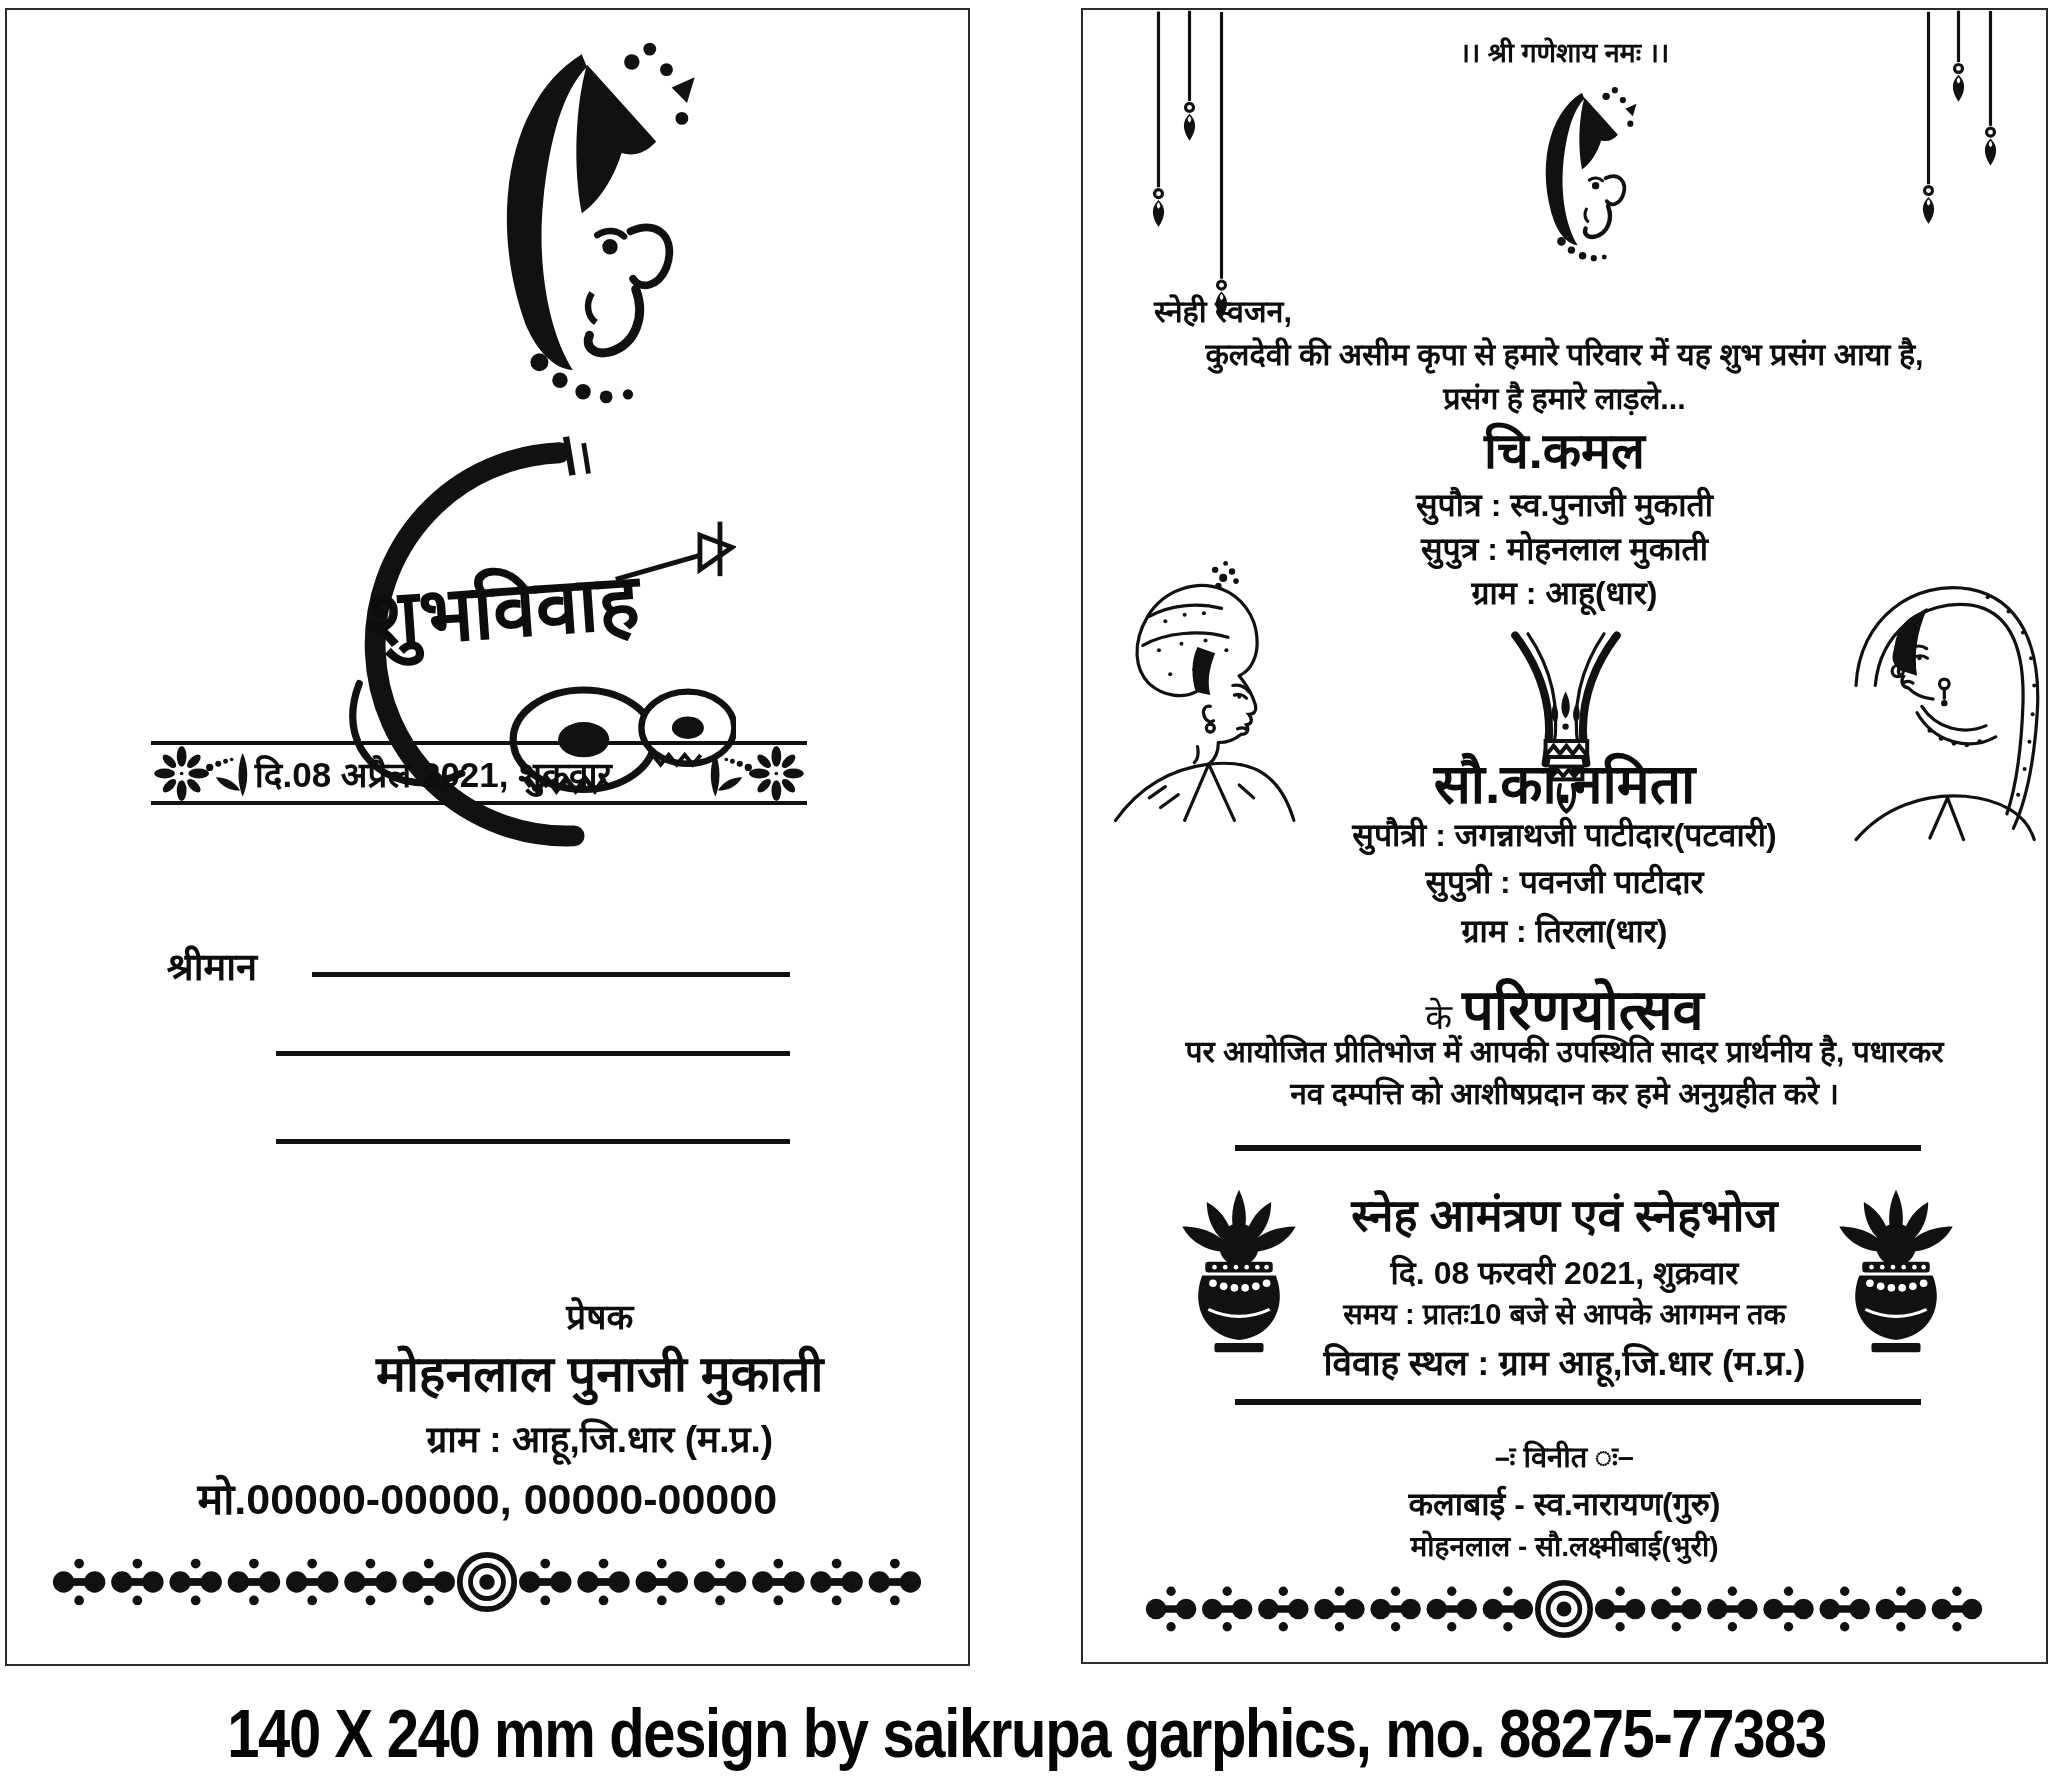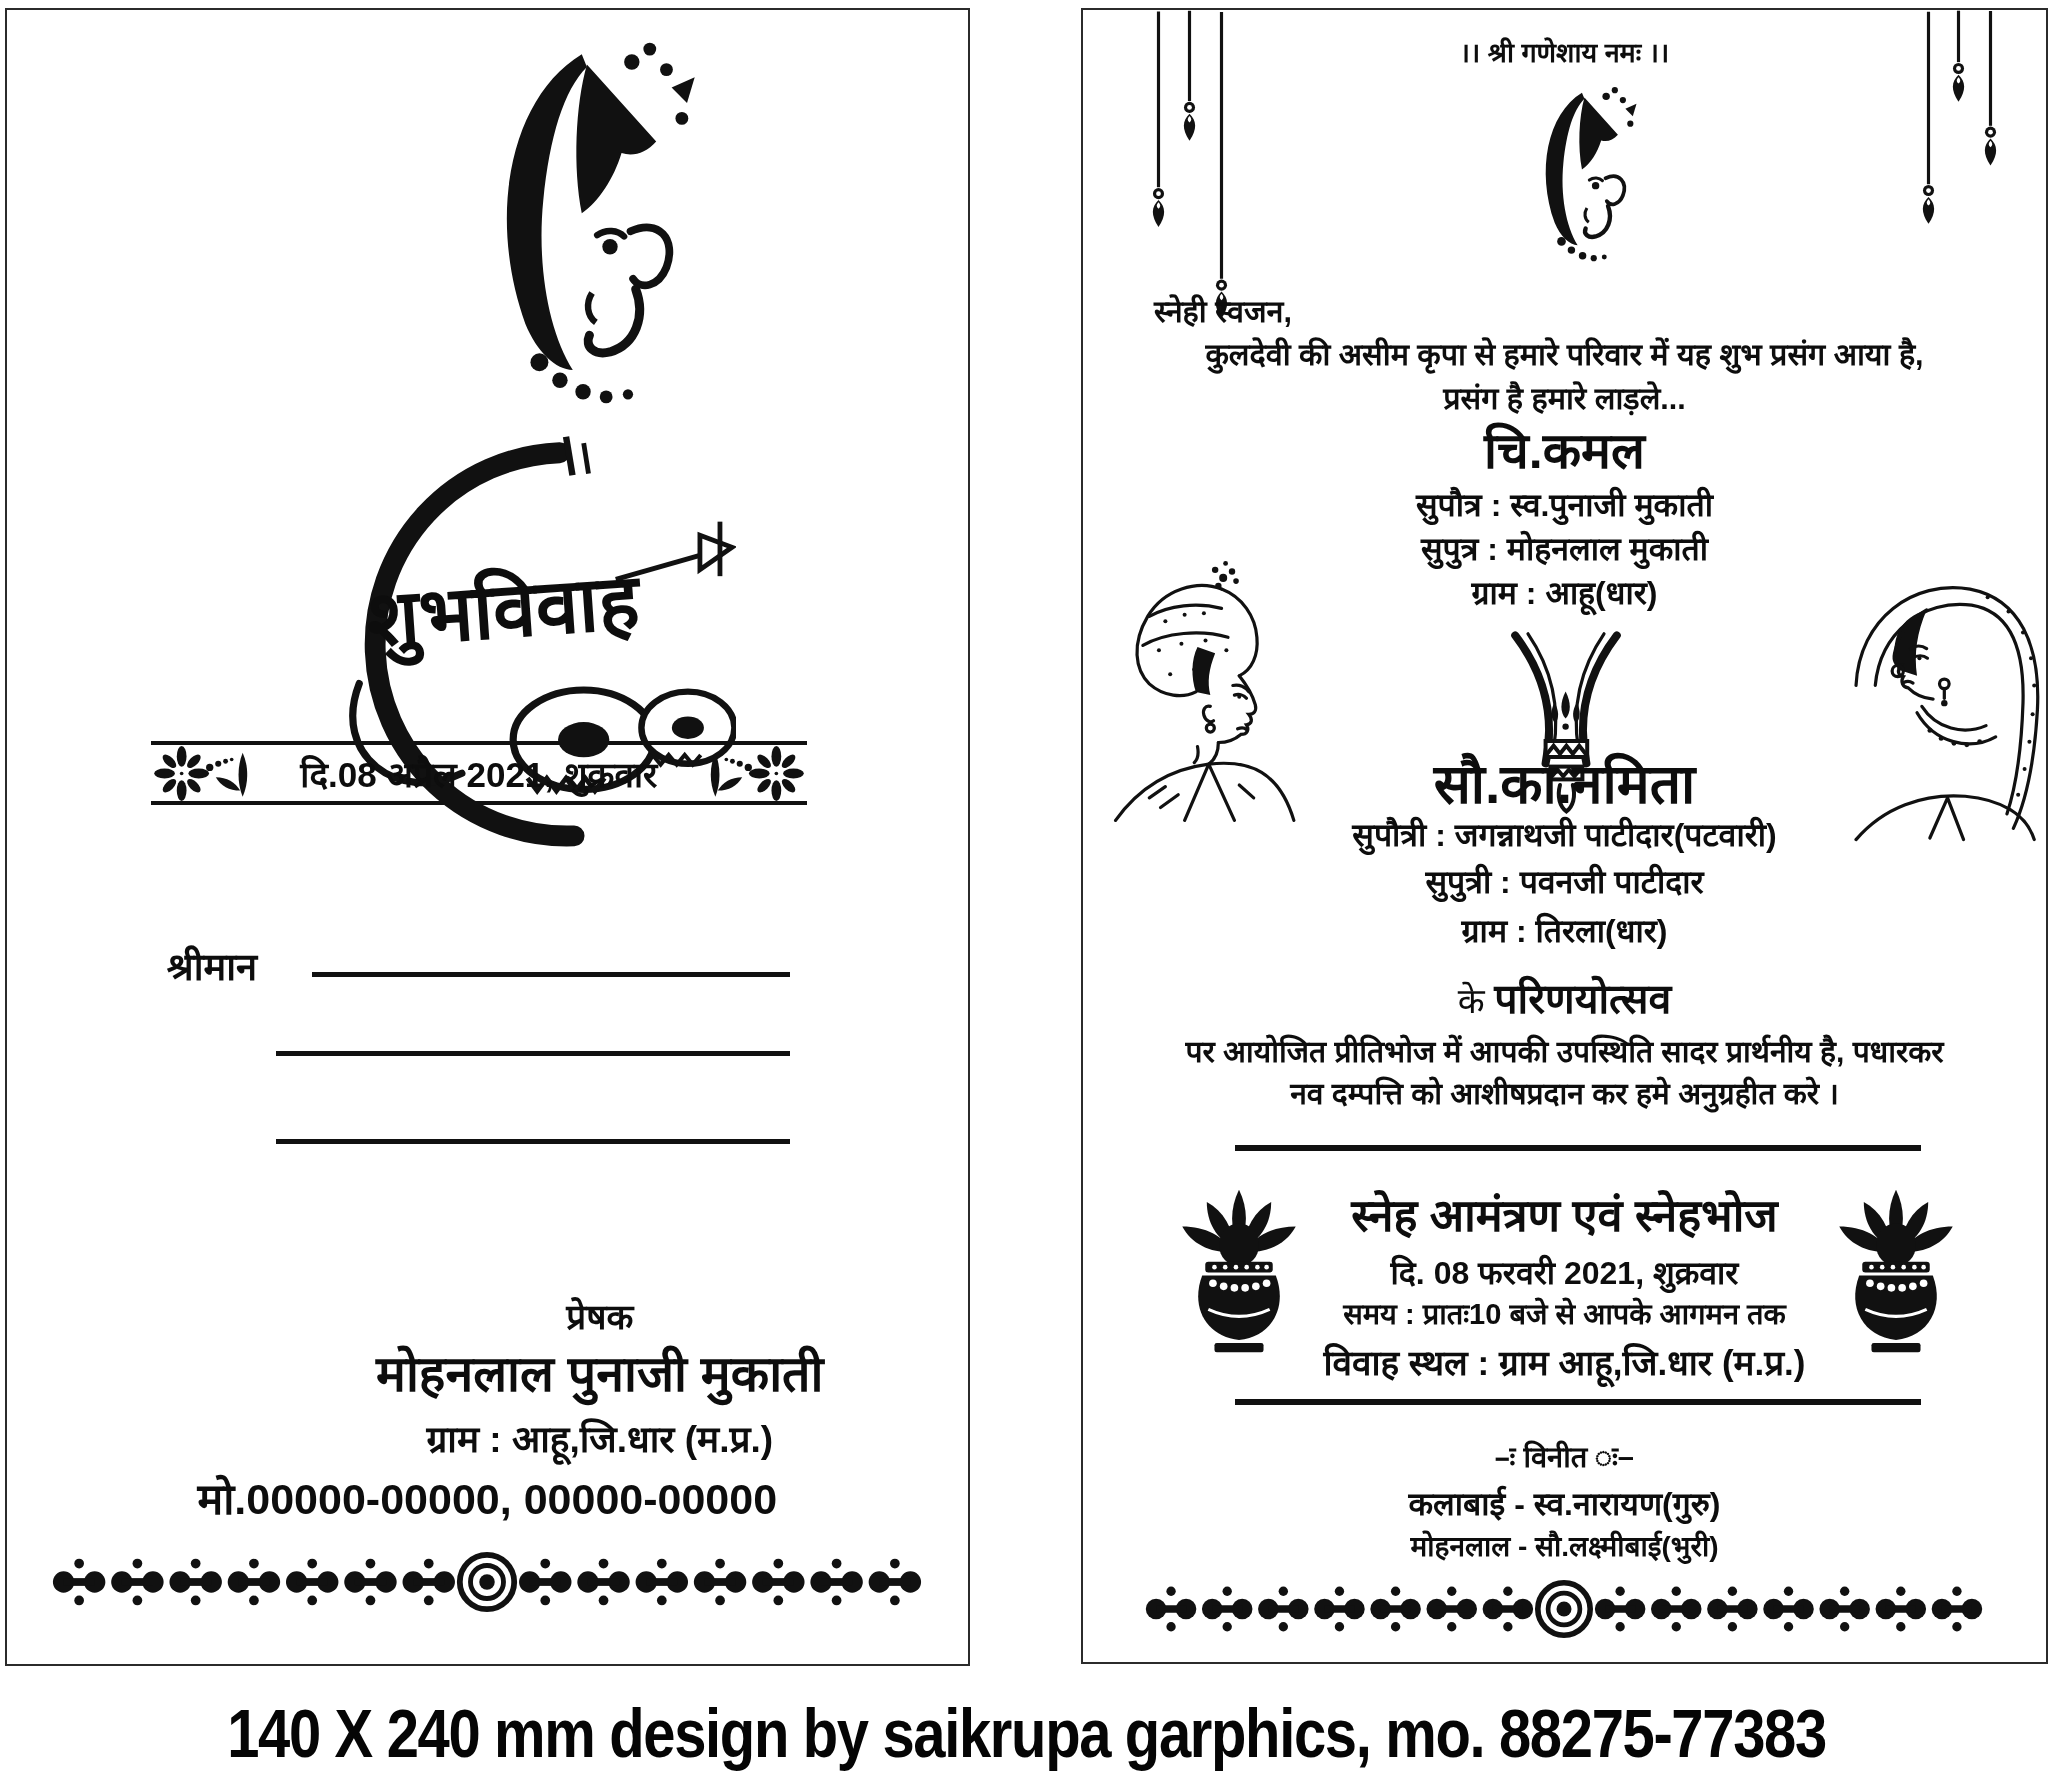--- a/index.html
+++ b/index.html
@@ -9,21 +9,21 @@
   .panel.left{left:4.8px;width:961px;height:1654px;}
   .panel.right{left:1081px;width:963px;height:1652px;}
   .abs{position:absolute;}
   .ctr{left:0;width:100%;text-align:center;}
   .dv{font-family:"Liberation Sans",sans-serif;white-space:nowrap;}
   .b{font-weight:bold;}
   .rule{position:absolute;background:#111;}
   .banner{position:absolute;left:144px;top:731px;width:656px;height:56px;
           border-top:4.8px solid #111;border-bottom:4.8px solid #111;
           display:flex;align-items:center;}
-  .banner .txt{flex:1;text-align:center;font-size:35px;font-weight:bold;}
+  .banner .txt{flex:1;text-align:left;font-size:35px;font-weight:bold;}
   .banner svg{flex:0 0 auto;}
   .mirror{transform:scaleX(-1);}
   .footer-text{position:absolute;top:1694px;left:0;width:100%;text-align:center;
                font-size:69px;font-weight:bold;color:#050505;letter-spacing:-1.6px;
                transform:scaleX(0.84);white-space:nowrap;}
   svg .ln{stroke:#111;fill:none;}
   text{font-family:"Liberation Sans",sans-serif;}
 </style>
 </head>
 <body>
@@ -328,21 +328,21 @@
     </g>
   </svg>
 
   <div class="abs dv b ctr" style="top:802px;font-size:32px">सुपौत्री : जगन्नाथजी पाटीदार(पटवारी)</div>
   <div class="abs dv b ctr" style="top:734px;font-size:55px">सौ.का.नमिता</div>
   <div class="abs dv b ctr" style="top:849px;font-size:32px">सुपुत्री : पवनजी पाटीदार</div>
   <div class="abs dv b ctr" style="top:898px;font-size:32px">ग्राम : तिरला(धार)</div>
 
   <div class="abs dv ctr" style="top:959px;font-size:35px">
     <span>के</span>
-    <span class="b" style="font-size:41px">परिणयोत्सव</span>
+    <span class="b" style="font-size:56px">परिणयोत्सव</span>
   </div>
   <div class="abs dv b ctr" style="top:1020px;font-size:30px">पर आयोजित प्रीतिभोज में आपकी उपस्थिति सादर प्रार्थनीय है, पधारकर</div>
   <div class="abs dv b ctr" style="top:1062px;font-size:30px">नव दम्पत्ति को आशीषप्रदान कर हमे अनुग्रहीत करे ।</div>
 
   <div class="rule" style="left:152px;top:1135px;width:686px;height:5.6px"></div>
 
   <svg class="abs" style="left:79px;top:1169px" width="154" height="184" viewBox="0 0 200 240">
       <use href="#kalash"></use>
     </svg>
   <svg class="abs" style="left:736px;top:1169px" width="154" height="184" viewBox="0 0 200 240">

